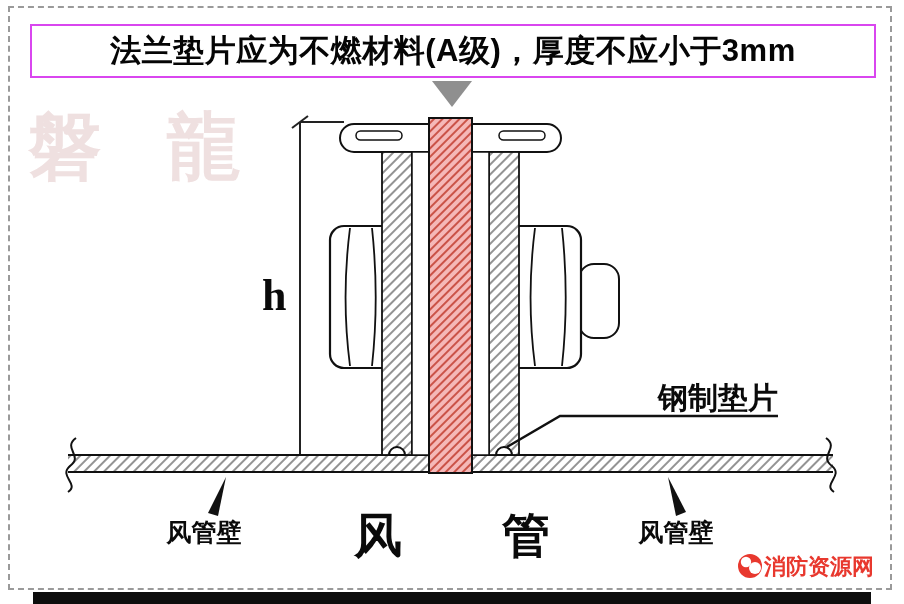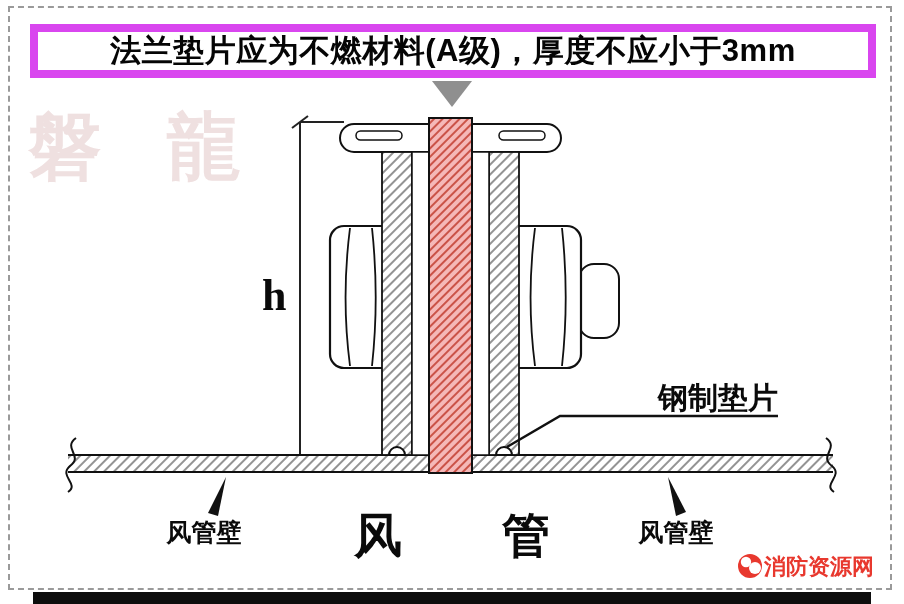--- a/index.html
+++ b/index.html
@@ -6,21 +6,21 @@
   .canvas{
     position:relative;width:904px;height:604px;background:#ffffff;overflow:hidden;
     font-family:"Liberation Sans","DejaVu Sans",sans-serif;
   }
   .dashed-border{
     position:absolute;left:8px;top:6px;width:884px;height:584px;
     border:2px dashed #9a9a9a;pointer-events:none;box-sizing:border-box;
   }
   .banner{
     position:absolute;left:30px;top:24px;width:846px;height:54px;
-    border:8px solid #d946ef;box-sizing:border-box;background:#fff;
+    border:2px solid #d946ef;box-sizing:border-box;background:#fff;
     display:flex;align-items:center;justify-content:center;
     font-size:31px;font-weight:bold;color:#050505;white-space:nowrap;
     letter-spacing:0.5px;z-index:3;overflow:hidden;
   }
   .drawing{position:absolute;left:0;top:0;z-index:2;}
   text{font-family:"Liberation Sans","DejaVu Sans",sans-serif;}
   .t-watermark{font-size:74px;font-weight:bold;letter-spacing:22px;}
   .t-dim{font-family:"Liberation Serif","DejaVu Serif",serif;font-size:44px;font-weight:bold;}
   .t-label{font-size:30px;font-weight:bold;fill:#0a0a0a;}
   .t-wall{font-size:25px;font-weight:bold;fill:#0a0a0a;}

